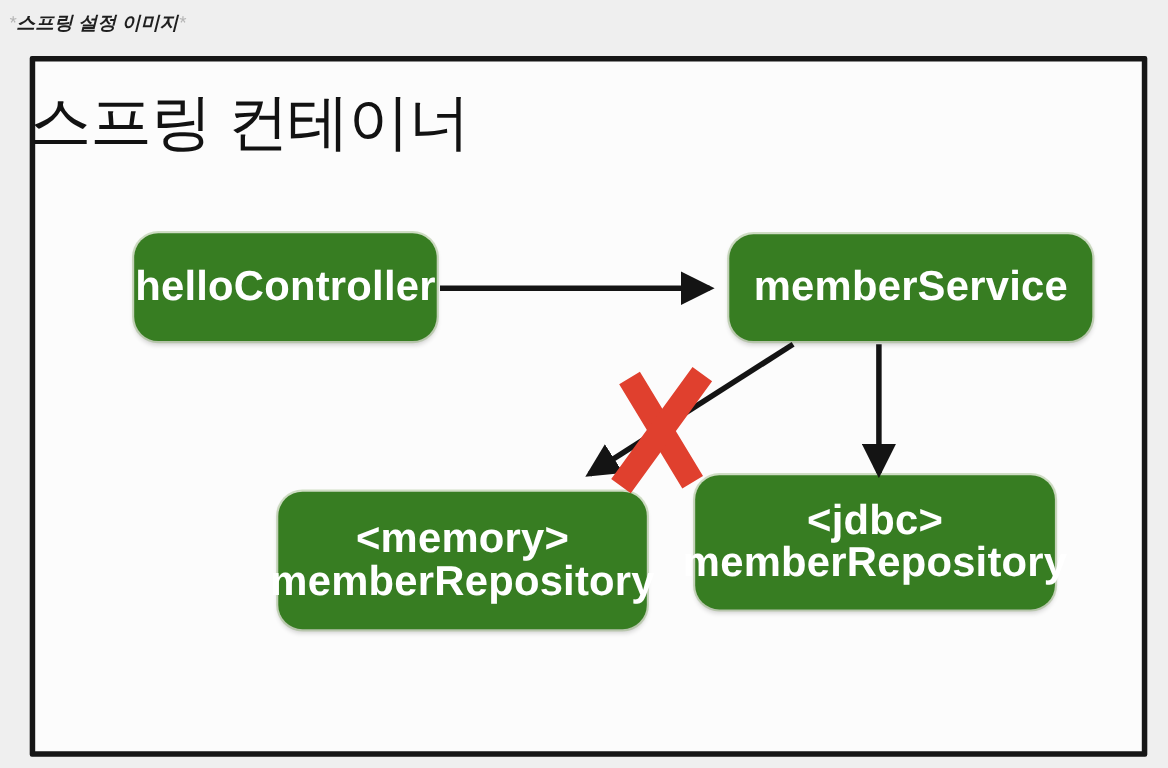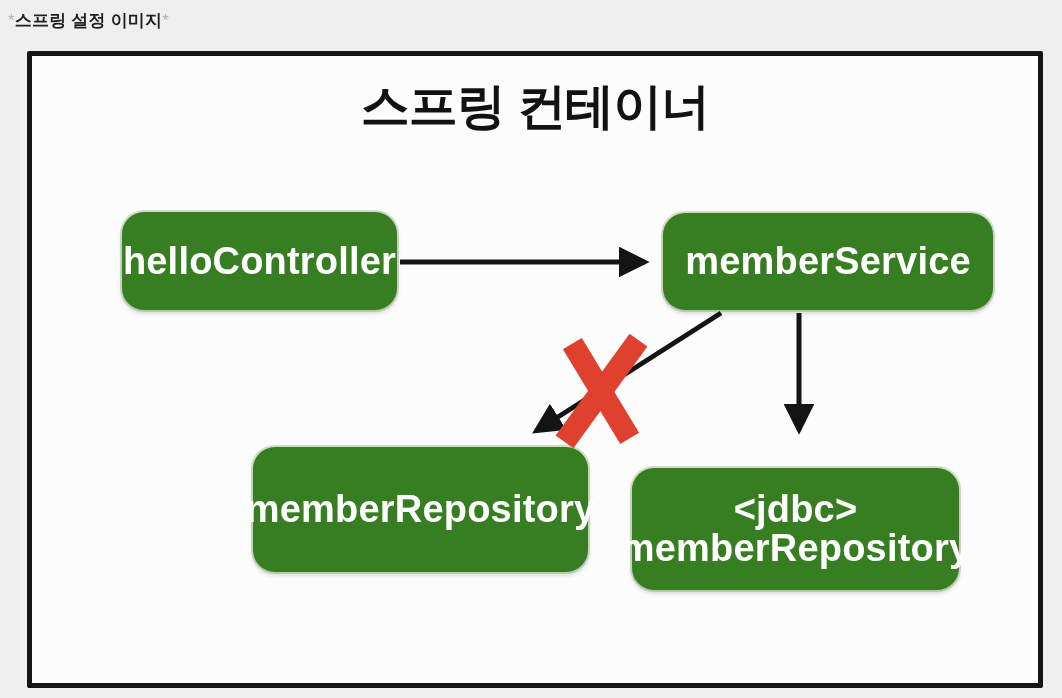--- a/index.html
+++ b/index.html
@@ -10,40 +10,41 @@
     overflow: hidden;
     position: relative;
   }
   .caption {
     position: absolute;
     left: 8px; top: 9px;
     font-size: 17px;
     font-weight: bold;
     color: #1f1f1f;
     letter-spacing: 0.2px;
+    font-style: italic;
   }
   .caption .star {
     color: #b4b4b4;
     font-weight: normal;
   }
   .frame {
     position: absolute;
     left: 27px; top: 51px;
     width: 1016px; height: 637px;
     background: #fcfcfc;
     border: 5px solid #161616;
     border-radius: 2px;
   }
   .diagram-title {
     position: absolute;
     left: 27px; top: 74px;
     width: 1016px;
-    text-align: center;
-    font-size: 49px;
-    font-weight: 700;
+    text-align: left;
+    font-size: 56px;
+    font-weight: 400;
     color: #121212;
     letter-spacing: -1px;
   }
   .node {
     position: absolute;
     background: #377d22;
     border-radius: 22px;
     color: #ffffff;
     font-weight: bold;
     display: flex;
@@ -52,21 +53,21 @@
     justify-content: center;
     text-align: center;
     font-size: 38px;
     line-height: 39px;
     box-shadow: 0 0 0 2px rgba(125,165,95,0.35), 0 3px 5px rgba(0,0,0,0.18);
     letter-spacing: 0.2px;
   }
   .node-hello   { left: 122px; top: 212px; width: 275px; height: 98px; }
   .node-service { left: 663px; top: 213px; width: 330px; height: 97px; }
   .node-memory  { left: 253px; top: 447px; width: 335px; height: 125px; }
-  .node-jdbc    { left: 632px; top: 468px; width: 327px; height: 122px; }
+  .node-jdbc    { left: 632px; top: 432px; width: 327px; height: 122px; }
   svg.overlay {
     position: absolute;
     left: 0; top: 0;
     width: 1062px; height: 698px;
     pointer-events: none;
   }
 </style>
 </head>
 <body>
 
@@ -80,20 +81,21 @@
 
 <div class="node node-hello">
   <span>helloController</span>
 </div>
 
 <div class="node node-service">
   <span>memberService</span>
 </div>
 
 <div class="node node-memory">
+  <span>&lt;memory&gt;</span>
   <span>memberRepository</span>
 </div>
 
 <div class="node node-jdbc">
   <span>&lt;jdbc&gt;</span>
   <span>memberRepository</span>
 </div>
 
 <svg class="overlay" viewBox="0 0 1062 698" xmlns="http://www.w3.org/2000/svg">
   <defs>

